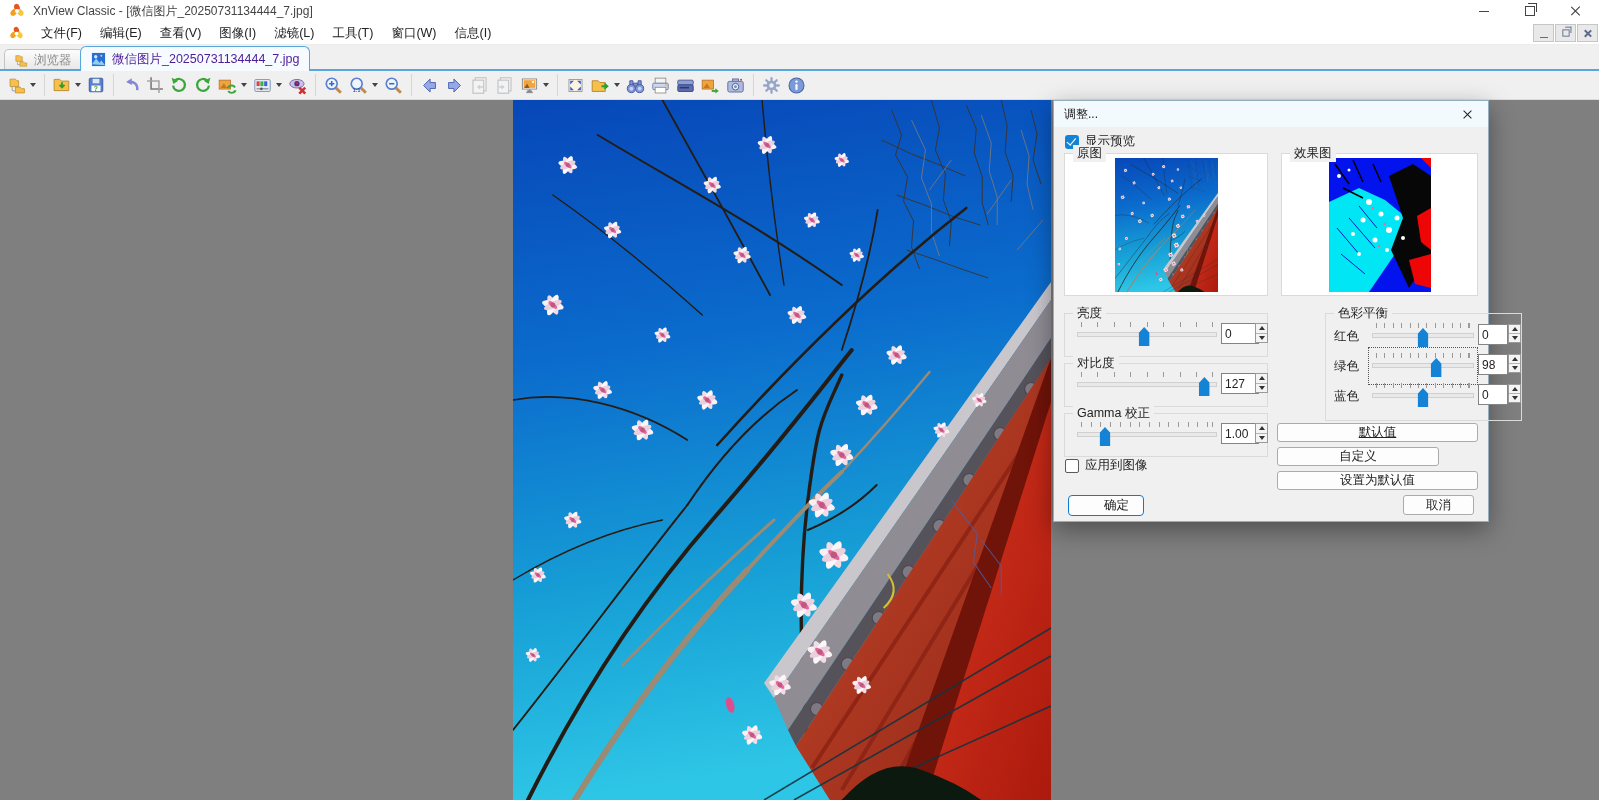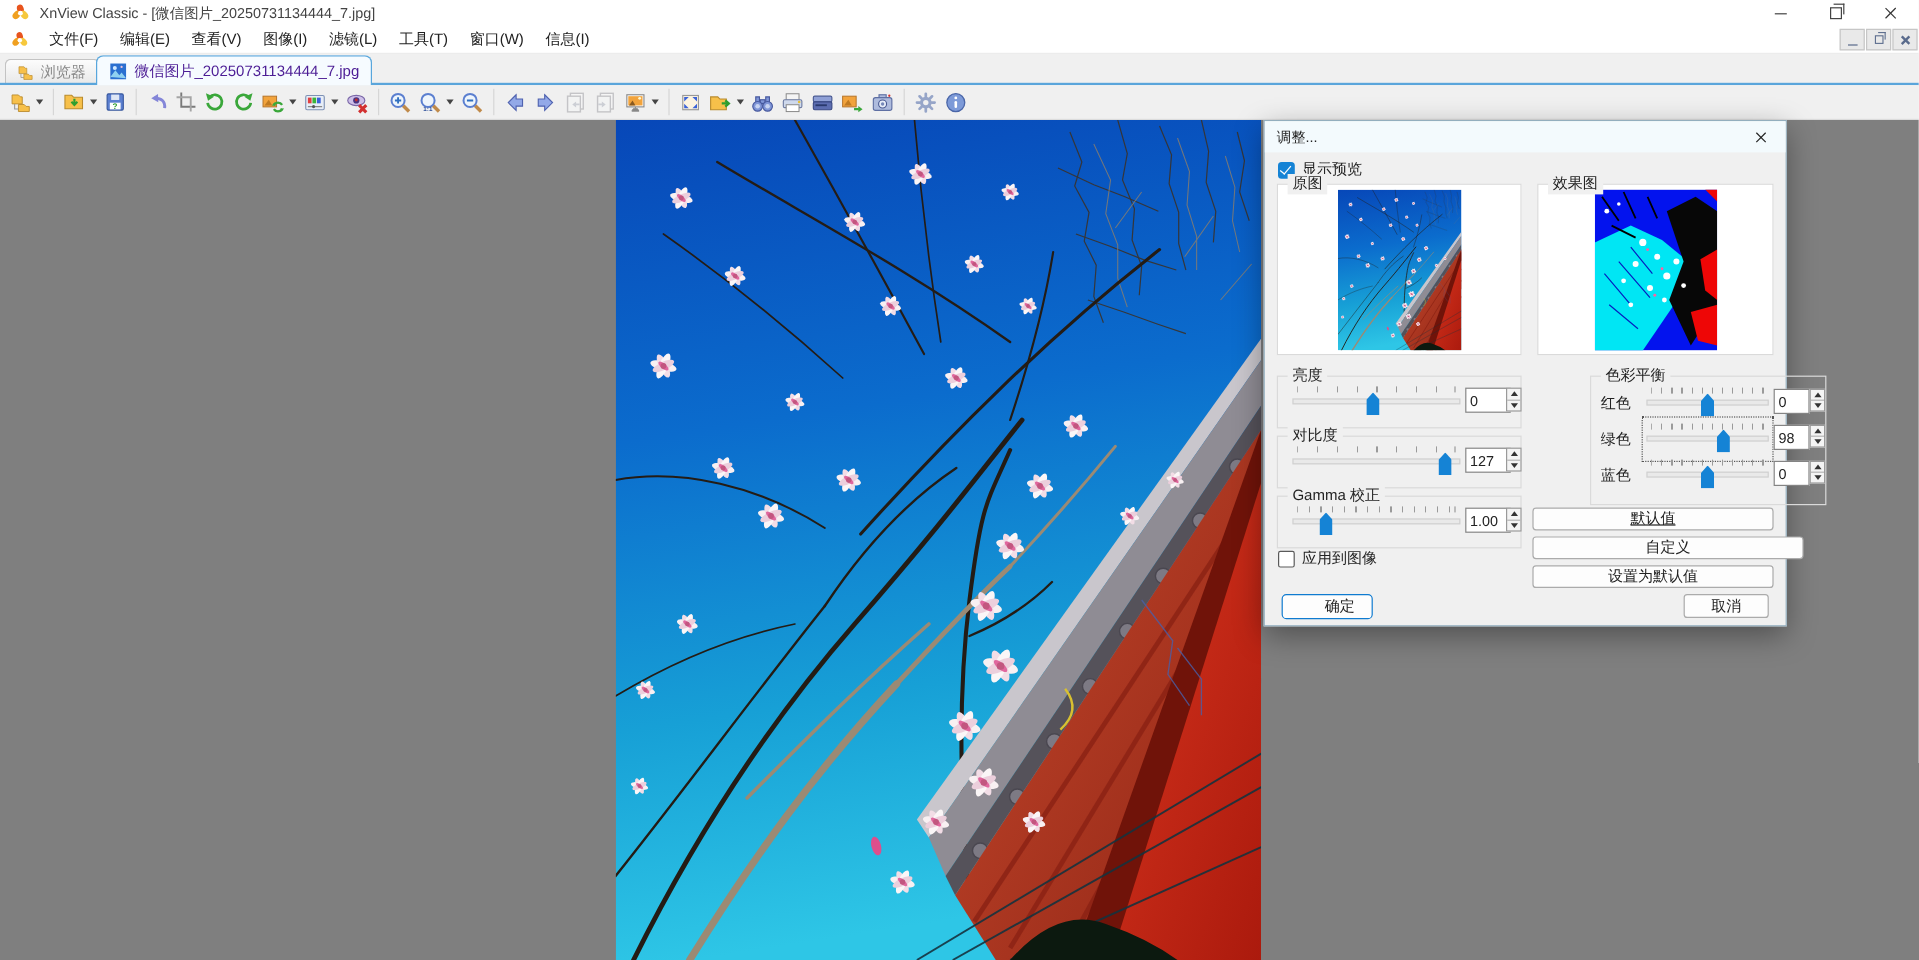--- a/index.html
+++ b/index.html
@@ -716,19 +716,19 @@
                 <span class="tri-up"></span>
               </div>
             <div>
                 <span class="tri-dn"></span>
               </div>
           </div>
         </div>
       </div>
 
       <div class="btn" style="left:223px;top:296px;width:201px;height:19px;text-decoration:underline;">默认值</div>
-      <div class="btn" style="left:223px;top:320px;width:226px;height:19px;">自定义</div>
+      <div class="btn" style="left:223px;top:320px;width:162px;height:19px;">自定义</div>
       <div class="btn" style="left:223px;top:344px;width:201px;height:19px;">设置为默认值</div>
       <div class="btn" style="left:349px;top:368px;width:71px;height:20px;">取消</div>
 
     </div>
   </div>
 </div>
 
 </body></html>

